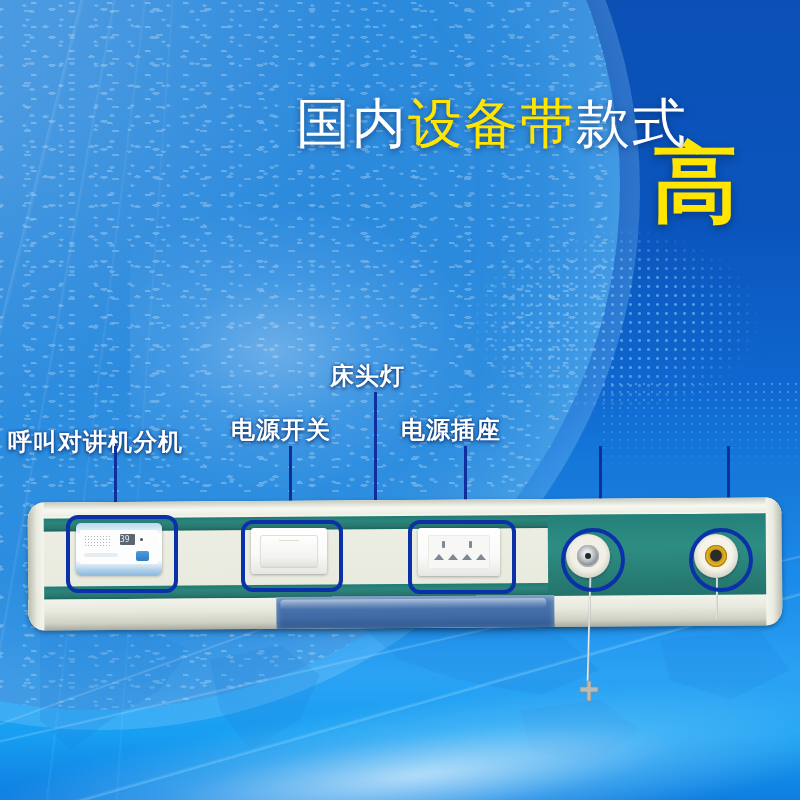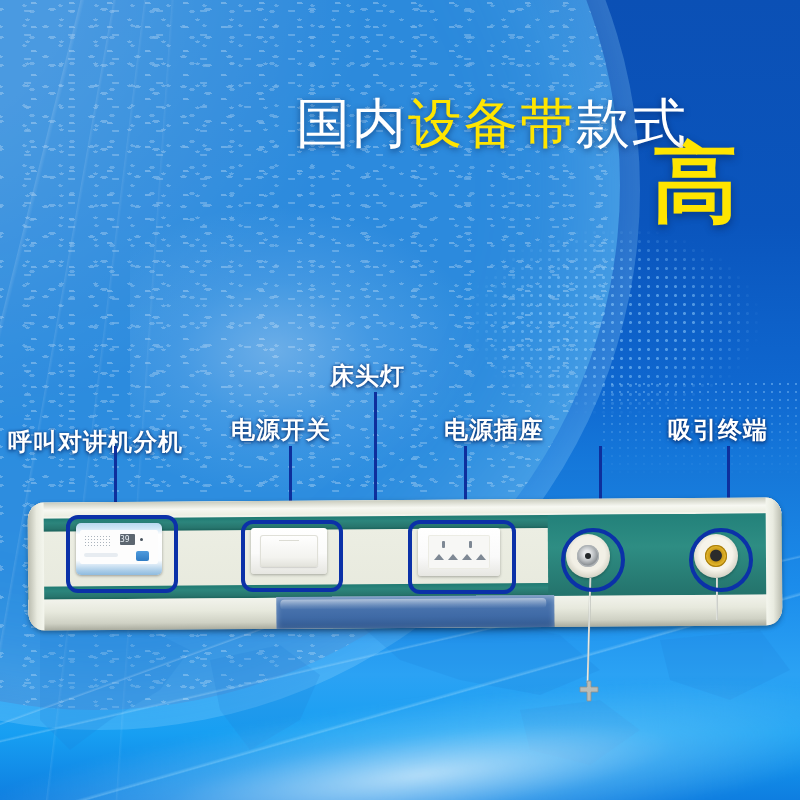--- a/index.html
+++ b/index.html
@@ -195,22 +195,21 @@
   <div class="bottom-sheen"></div>
 
   <div class="headline1">
     <span>国内</span><span class="hl">设备带</span><span>款式</span>
   </div>
   <div class="headline-big">高</div>
 
   <div class="callout" style="left:8px;  top:426px;text-align:center;">呼叫对讲机分机</div>
   <div class="callout" style="left:231px;top:414px;">电源开关</div>
   <div class="callout" style="left:330px;top:360px;">床头灯</div>
-  <div class="callout" style="left:401px;top:414px;margin-left:43px;">电源插座</div>
-  <div class="callout" style="left:668px;top:414px;">吸引终端</div>
+  <div class="callout" style="left:401px;top:414px;">电源插座</div>
 
   <div class="leader" style="left:114px;top:446px;height:82px;"></div>
   <div class="leader" style="left:289px;top:446px;height:84px;"></div>
   <div class="leader" style="left:374px;top:392px;height:210px;"></div>
   <div class="leader" style="left:464px;top:446px;height:84px;"></div>
   <div class="leader" style="left:599px;top:446px;height:90px;"></div>
   <div class="leader" style="left:727px;top:446px;height:90px;"></div>
 
   <div class="panel-shadow"></div>
   <div class="panel">

